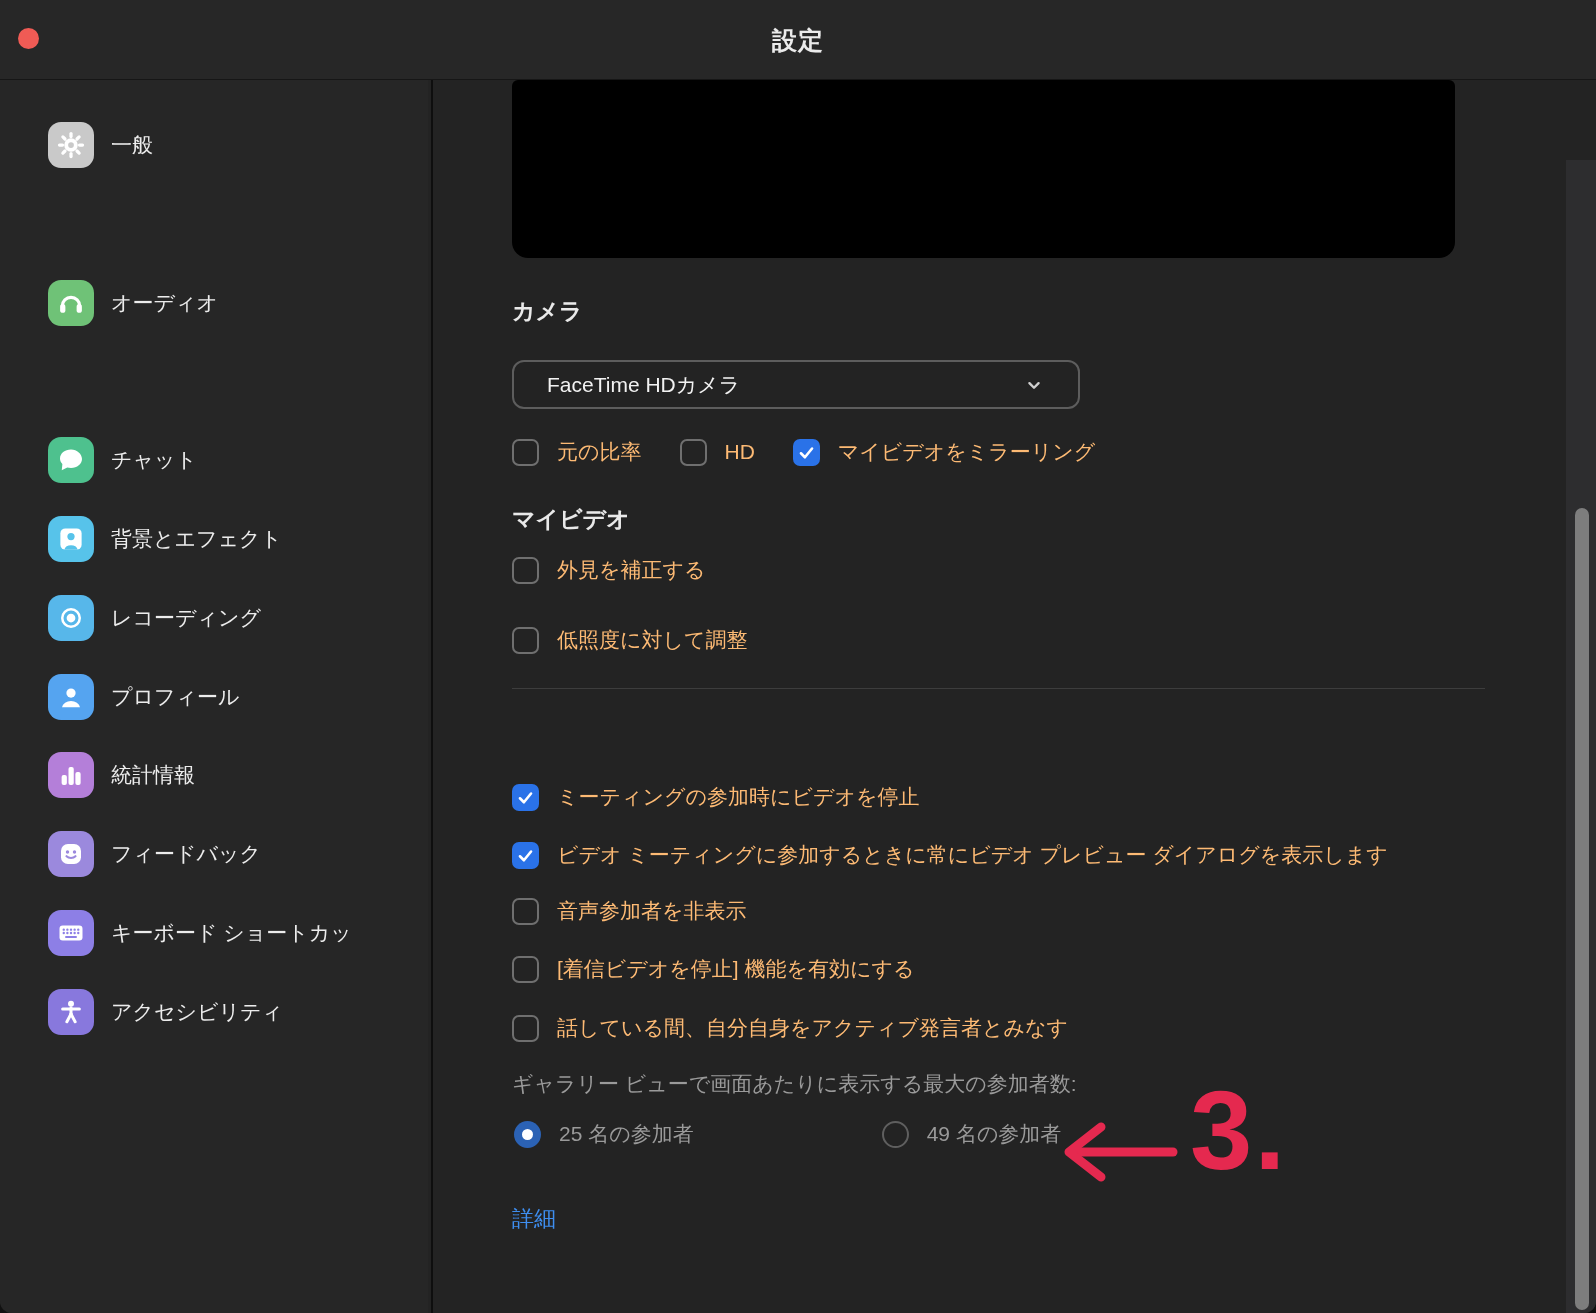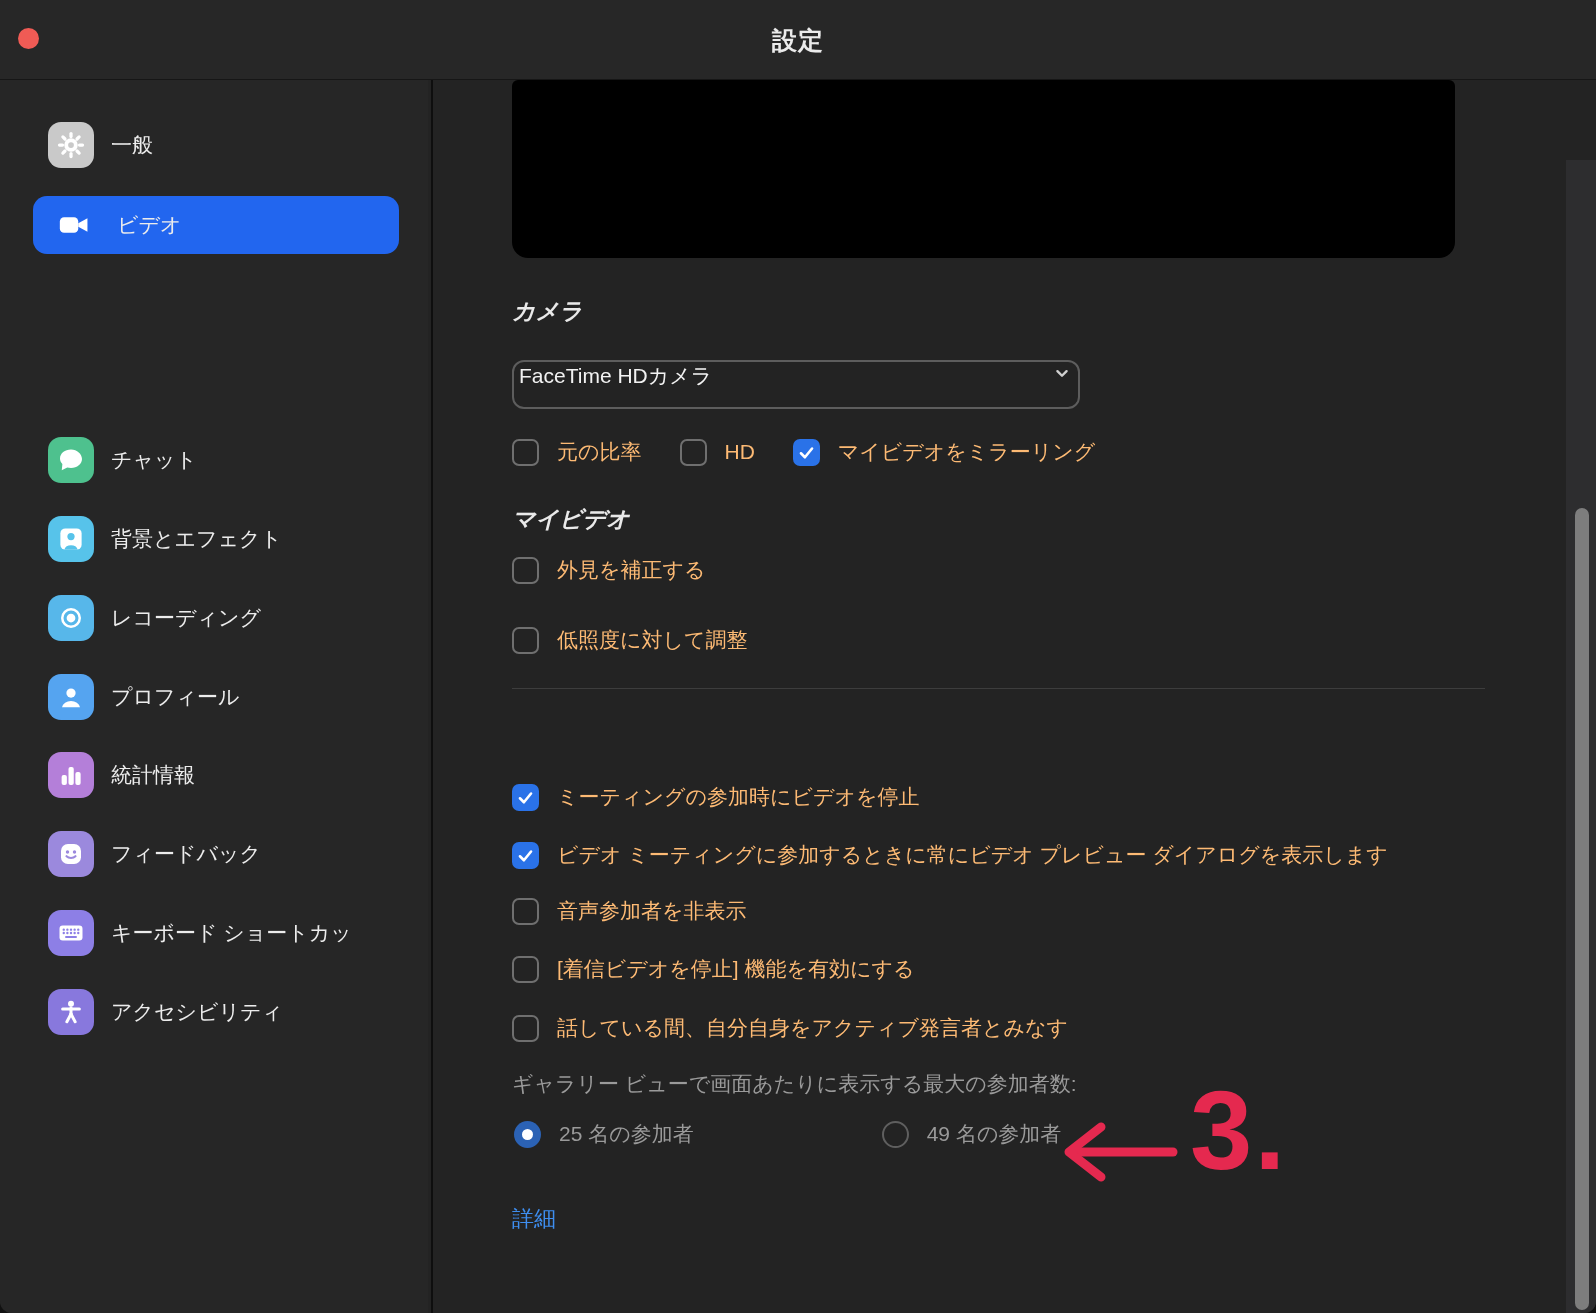--- a/index.html
+++ b/index.html
@@ -43,25 +43,25 @@
   }
   .side-item.selected .side-icon{background:transparent!important;flex-basis:52px;width:52px;}
   .side-label{color:#ececec;font-size:21px;margin-left:17px;white-space:nowrap;}
   
   .content{position:absolute;left:433px;top:80px;right:0;bottom:0;background:#232323;}
   .preview{
     position:absolute;left:79px;top:0;width:943px;height:178px;
     background:#000;border-radius:6px 6px 16px 16px;
   }
   .abs{position:absolute;}
-  .section-heading{color:#e9e9e9;font-size:23px;font-weight:bold;font-style:italic;}
+  .section-heading{color:#e9e9e9;font-size:23px;font-weight:bold;}
   .dropdown{
     position:absolute;left:79px;top:280px;width:568px;height:49px;
     border:2px solid #5d5d5d;border-radius:12px;
-    display:flex;align-items:flex-start;padding:0 5px;color:#f2f2f2;font-size:21px;
+    display:flex;align-items:center;padding:0 33px;color:#f2f2f2;font-size:21px;
   }
   .dropdown .chev{margin-left:auto;display:flex;}
   .check-row{
     position:absolute;display:flex;align-items:center;gap:18px;
     font-size:21px;color:#fdba74;white-space:nowrap;
   }
   .cb{
     width:27px;height:27px;border:2px solid #6f6f6f;border-radius:7px;
     flex:0 0 27px;background:transparent;
   }
@@ -120,30 +120,31 @@
             <line x1="12" y1="5.2" x2="12" y2="2.8"></line>
               <line x1="16.81" y1="7.19" x2="18.5" y2="5.5"></line>
           </g>
           <circle cx="12" cy="12" r="5.4" fill="#ffffff"></circle>
           <circle cx="12" cy="12" r="2.3" fill="currentColor"></circle>
         </svg>
       </span>
       <span class="side-label">一般</span>
     </div>
 
-    <div class="side-item selected" style="top:116px">
-      <span class="side-icon">
-        <svg width="34" height="34" viewBox="0 0 24 24">
-          <rect x="2" y="6.5" width="13" height="11" rx="3" fill="#fff"></rect>
-          <path d="M15 10.8 L21.5 7.2 V16.8 L15 13.2 Z" fill="#fff"></path>
-        </svg>
-      </span>
-      <span class="side-label">ビデオ</span>
-    </div>
-
+
+    <div class="side-item" style="top:194px">
+      <span class="side-icon" style="background-color: rgb(111, 194, 119); color: rgb(111, 194, 119);">
+        <svg width="30" height="30" viewBox="0 0 24 24">
+          <path d="M5 14.5 a7 7 0 0 1 14 0" stroke="#fff" stroke-width="2.5" fill="none"></path>
+          <rect x="3.3" y="12.8" width="4.2" height="7" rx="2.1" fill="#fff"></rect>
+          <rect x="16.5" y="12.8" width="4.2" height="7" rx="2.1" fill="#fff"></rect>
+        </svg>
+      </span>
+      <span class="side-label">オーディオ</span>
+    </div>
 
 
     <div class="side-item" style="top:351px">
       <span class="side-icon" style="background-color: rgb(78, 193, 142); color: rgb(78, 193, 142);">
         <svg width="30" height="30" viewBox="0 0 24 24">
           <path d="M12 3.6c-4.9 0-8.8 3.1-8.8 7.1 0 1.7.7 3.2 1.9 4.4L4.6 20.2l4.4-2.2c.9.2 1.9.3 3 .3 4.9 0 8.8-3.1 8.8-7.1S16.9 3.6 12 3.6z" fill="#fff"></path>
         </svg>
       </span>
       <span class="side-label">チャット</span>
     </div>

